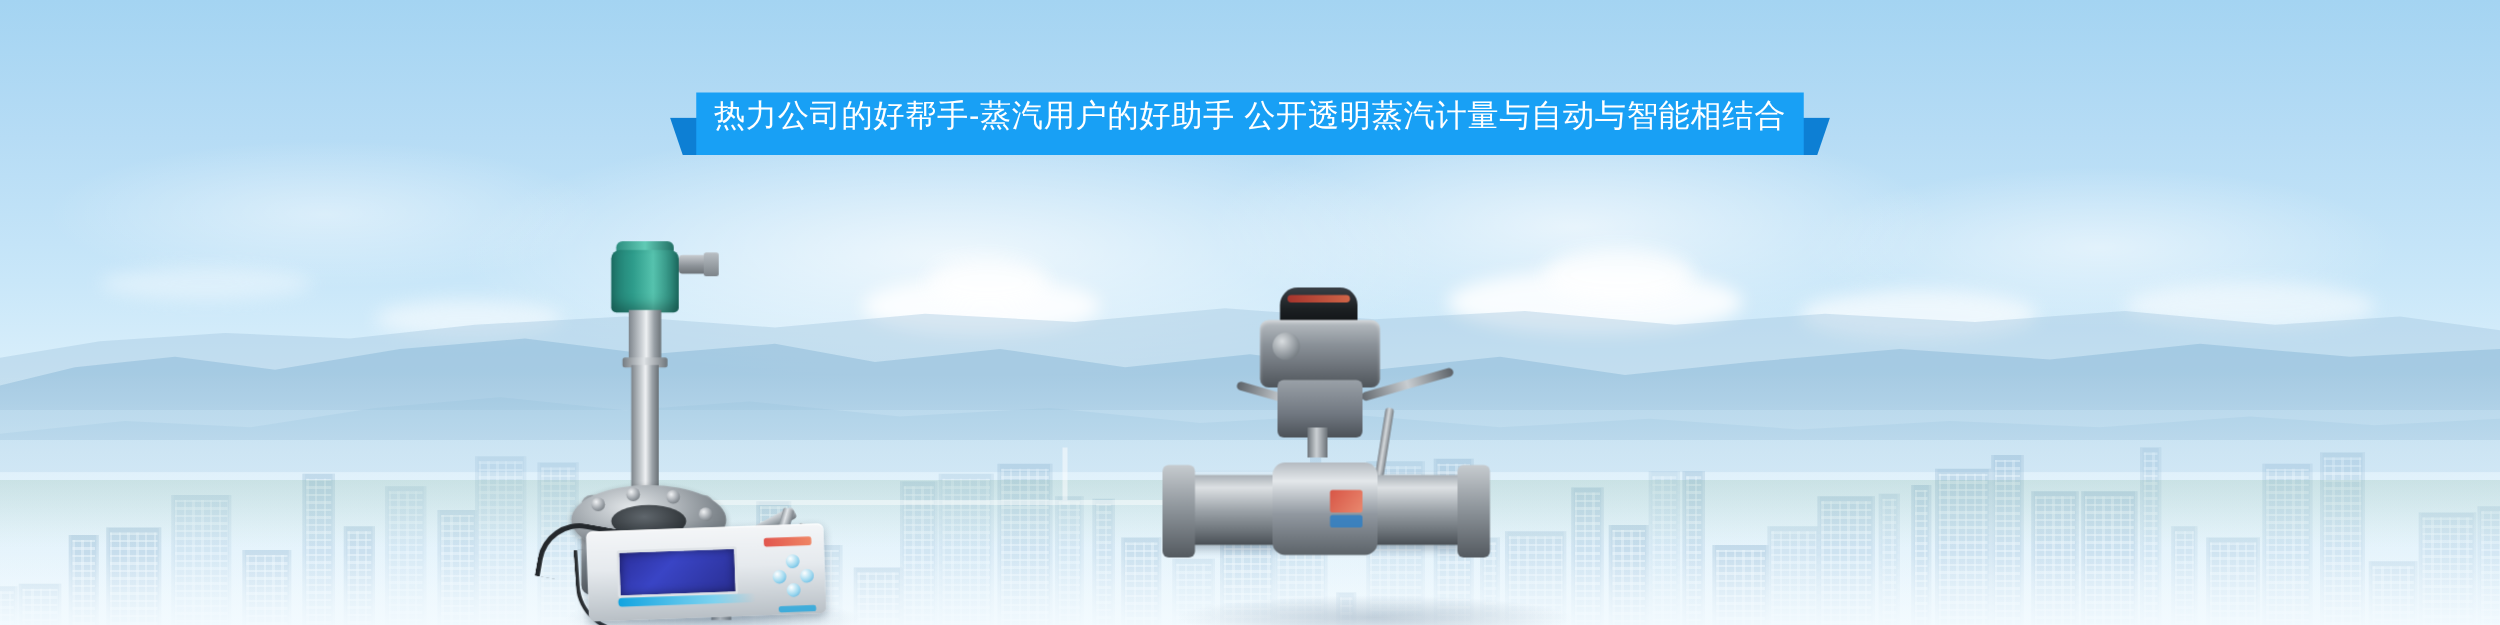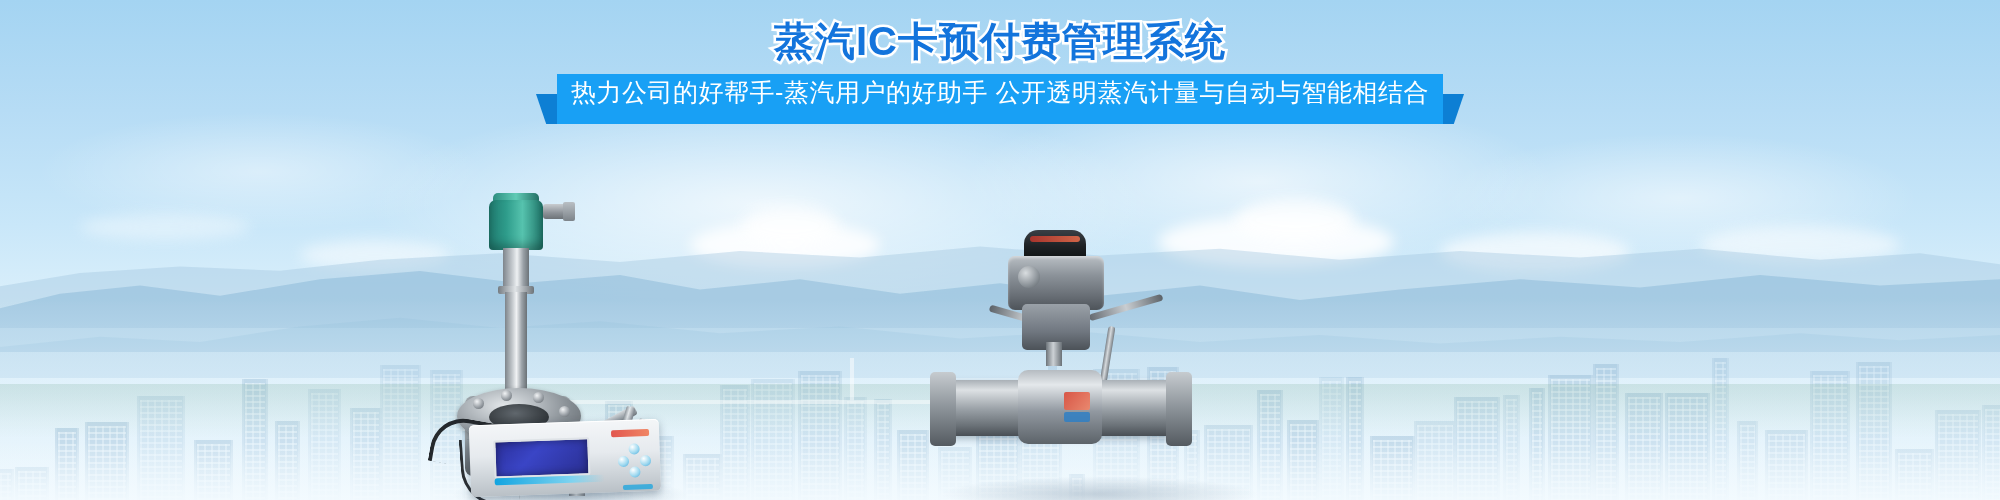--- a/index.html
+++ b/index.html
@@ -556,23 +556,20 @@
     <div class="ra-tube"></div>
     <div class="ra-stemtop"></div>
     <div class="ra-pipe"></div>
     <div class="ra-pipe-mid"></div>
     <div class="ra-flange-l"></div>
     <div class="ra-flange-r"></div>
     <div class="ra-tag"></div>
     <div class="ra-tag2"></div>
   </div>
 
-  <div class="title-wrap">
-    <div class="main-title">蒸汽IC卡预付费管理系统</div>
-  </div>
 
   <div class="ribbon">
     <div class="ribbon-tail left"></div>
     <div class="ribbon-tail right"></div>
     <div class="ribbon-bar"></div>
     <div class="ribbon-text">热力公司的好帮手-蒸汽用户的好助手 公开透明蒸汽计量与自动与智能相结合</div>
   </div>
 
 </div>
 

